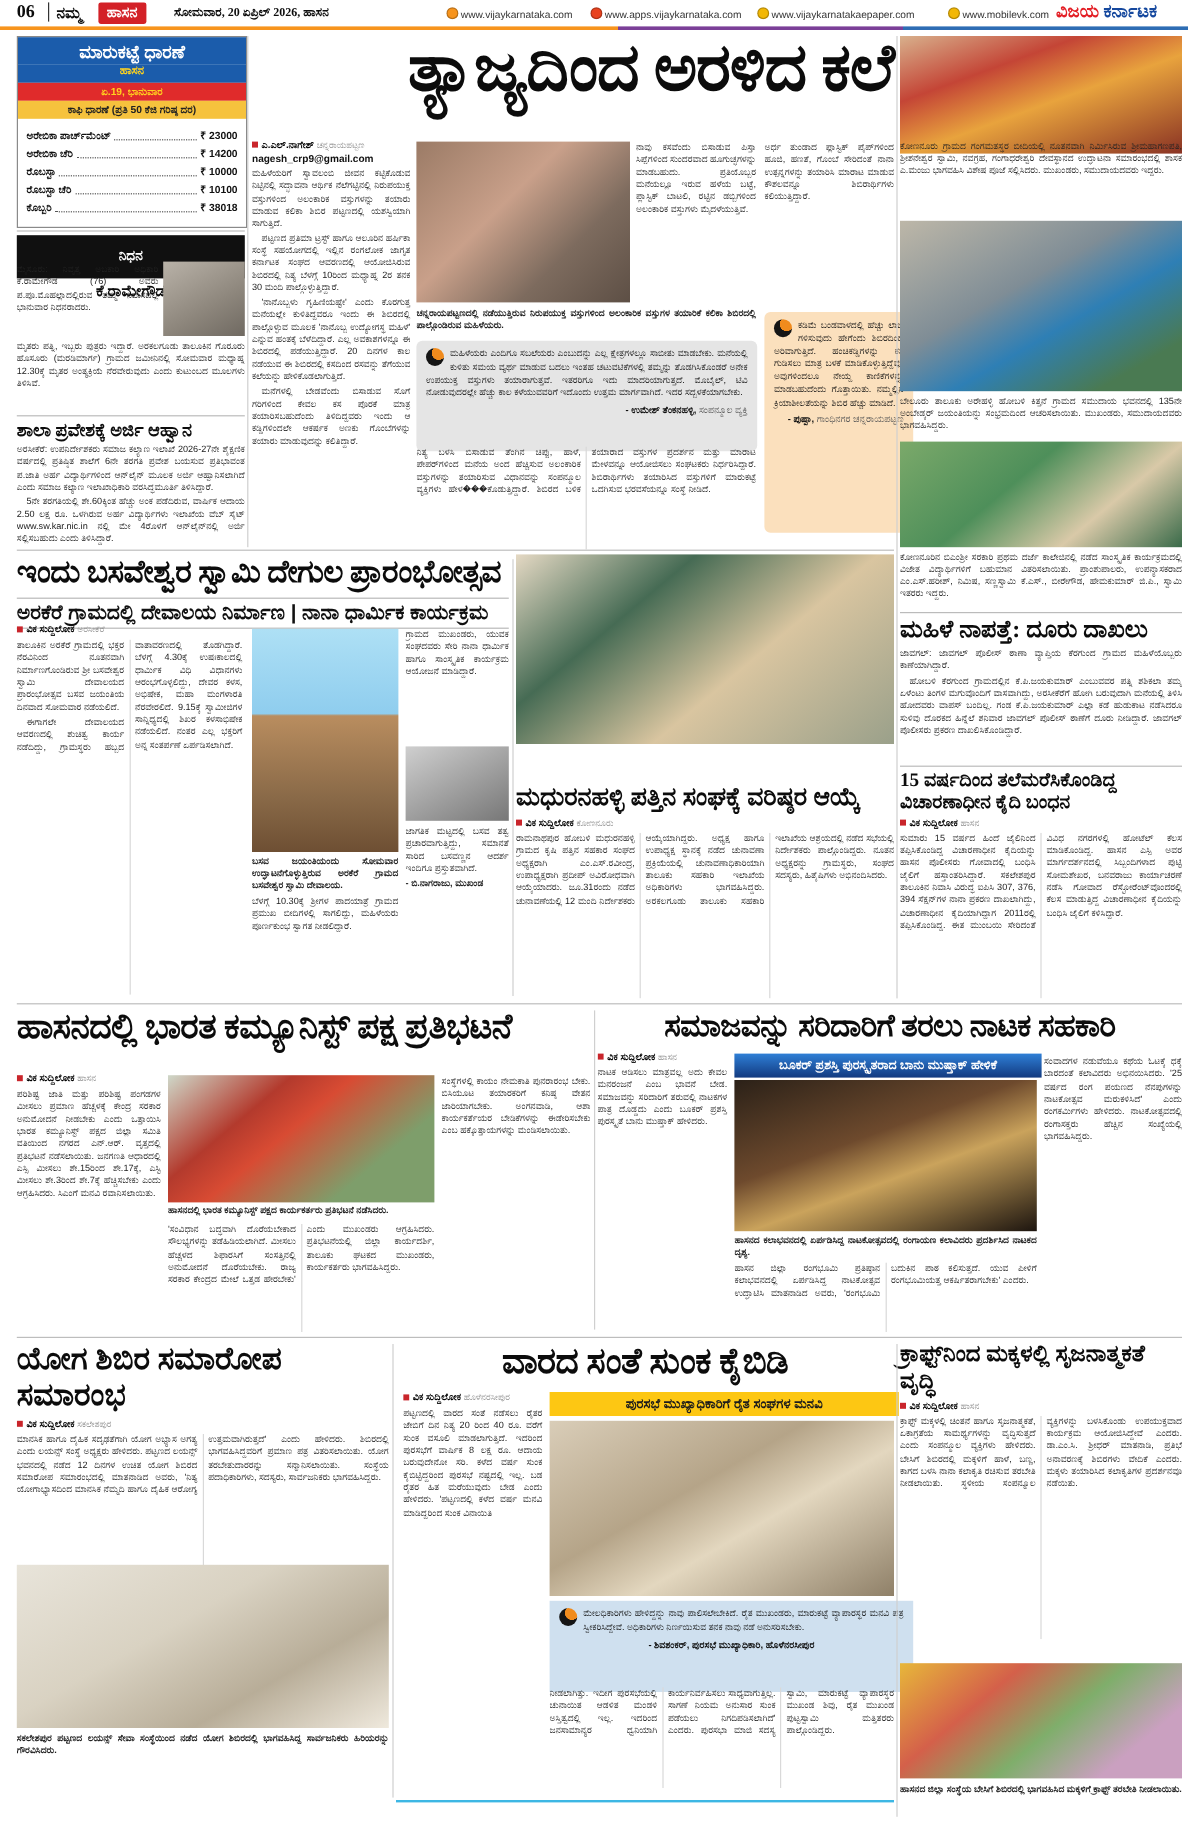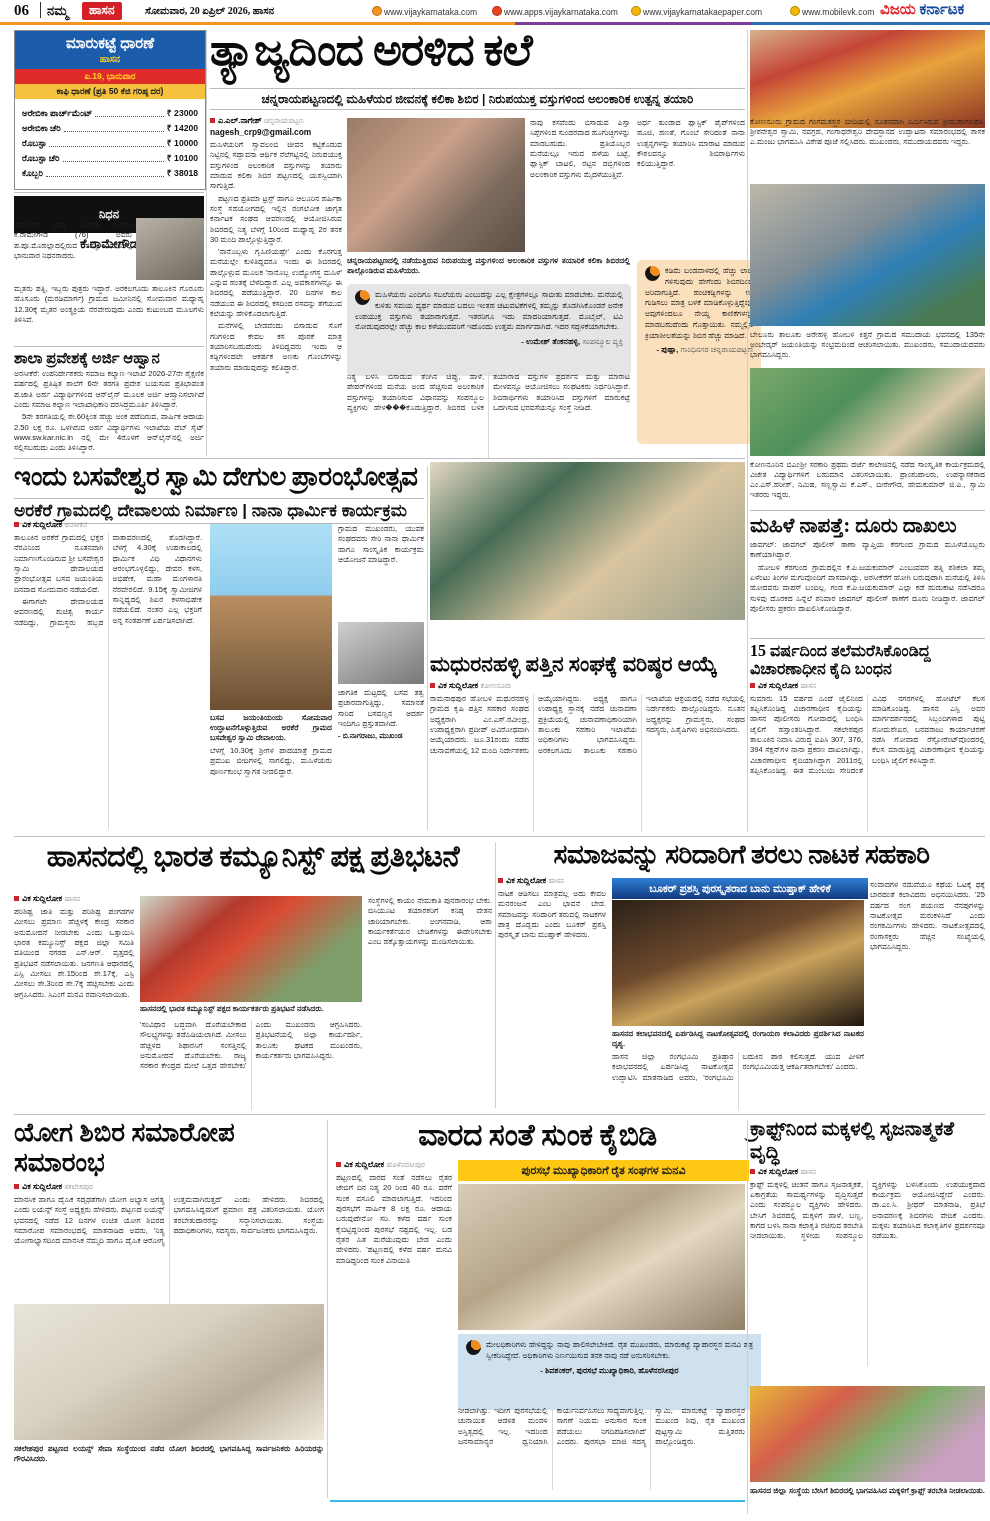--- a/index.html
+++ b/index.html
@@ -113,22 +113,21 @@
 
   <div class="abs" style="left:14px;top:346px;width:190px;height:132px;border-top:1px solid #bbb;">
     <div class="serif" style="font-size:15px;margin:3px 0 2px;">ಶಾಲಾ ಪ್ರವೇಶಕ್ಕೆ ಅರ್ಜಿ ಆಹ್ವಾನ</div>
     <div class="bodytxt" style="height:108px;">
       <p>ಅರಸೀಕೆರೆ: ಉಪನಿರ್ದೇಶಕರು ಸಮಾಜ ಕಲ್ಯಾಣ ಇಲಾಖೆ 2026-27ನೇ ಶೈಕ್ಷಣಿಕ ವರ್ಷದಲ್ಲಿ ಪ್ರತಿಷ್ಠಿತ ಶಾಲೆಗೆ 6ನೇ ತರಗತಿ ಪ್ರವೇಶ ಬಯಸುವ ಪ್ರತಿಭಾವಂತ ಪ.ಜಾತಿ ಅರ್ಹ ವಿದ್ಯಾರ್ಥಿಗಳಿಂದ ಆನ್‌ಲೈನ್ ಮೂಲಕ ಅರ್ಜಿ ಆಹ್ವಾನಿಸಲಾಗಿದೆ ಎಂದು ಸಮಾಜ ಕಲ್ಯಾಣ ಇಲಾಖಾಧಿಕಾರಿ ವರಸಿದ್ಧಮೂರ್ತಿ ತಿಳಿಸಿದ್ದಾರೆ.</p>
       <p>5ನೇ ತರಗತಿಯಲ್ಲಿ ಶೇ.60ಕ್ಕಿಂತ ಹೆಚ್ಚು ಅಂಕ ಪಡೆದಿರುವ, ವಾರ್ಷಿಕ ಆದಾಯ 2.50 ಲಕ್ಷ ರೂ. ಒಳಗಿರುವ ಅರ್ಹ ವಿದ್ಯಾರ್ಥಿಗಳು ಇಲಾಖೆಯ ವೆಬ್ ಸೈಟ್ www.sw.kar.nic.in ನಲ್ಲಿ ಮೇ 4ರೊಳಗೆ ಆನ್‌ಲೈನ್‌ನಲ್ಲಿ ಅರ್ಜಿ ಸಲ್ಲಿಸಬಹುದು ಎಂದು ತಿಳಿಸಿದ್ದಾರೆ.</p>
     </div>
   </div>
 
   <div class="abs" style="left:210px;top:28px;width:535px;height:430px;">
-    <div class="serif" style="font-size:44px;line-height:1.05;text-align:left;letter-spacing:-1px;">ತ್ಯಾಜ್ಯದಿಂದ ಅರಳಿದ ಕಲೆ</div>
-    <div class="subrule" style="position:absolute;left:0;top:60px;width:535px;font-size:12px;font-weight:bold;text-align:center;padding:3px 0;">ಚನ್ನರಾಯಪಟ್ಟಣದಲ್ಲಿ ಮಹಿಳೆಯರ ಜೀವನಕ್ಕೆ ಕಲಿಕಾ ಶಿಬಿರ | ನಿರುಪಯುಕ್ತ ವಸ್ತುಗಳಿಂದ ಅಲಂಕಾರಿಕ ಉತ್ಪನ್ನ ತಯಾರಿ</div>
+    <div class="serif" style="font-size:55px;line-height:1.05;text-align:right;letter-spacing:-1px;">ತ್ಯಾಜ್ಯದಿಂದ ಅರಳಿದ ಕಲೆ</div>
     <div class="abs" style="left:0;top:88px;width:132px;height:342px;">
       <div class="byl"><span class="sq"></span><b>ಎ.ಎಲ್.ನಾಗೇಶ್</b> <span class="loc">ಚನ್ನರಾಯಪಟ್ಟಣ</span></div>
       <div style="font-size:8.4px;font-weight:bold;margin:1px 0 3px;">nagesh_crp9@gmail.com</div>
       <div class="bodytxt" style="height:310px;">
         <p>ಮಹಿಳೆಯರಿಗೆ ಸ್ವಾವಲಂಬಿ ಜೀವನ ಕಟ್ಟಿಕೊಡುವ ನಿಟ್ಟಿನಲ್ಲಿ ಸದ್ಭಾವನಾ ಆರ್ಥಿಕ ನೆಲೆಗಟ್ಟಿನಲ್ಲಿ ನಿರುಪಯುಕ್ತ ವಸ್ತುಗಳಿಂದ ಅಲಂಕಾರಿಕ ವಸ್ತುಗಳನ್ನು ತಯಾರು ಮಾಡುವ ಕಲಿಕಾ ಶಿಬಿರ ಪಟ್ಟಣದಲ್ಲಿ ಯಶಸ್ವಿಯಾಗಿ ಸಾಗುತ್ತಿದೆ.</p>
           <p>ಪಟ್ಟಣದ ಪ್ರತಿಮಾ ಟ್ರಸ್ಟ್ ಹಾಗೂ ಆಲೂರಿನ ಹರ್ಷಿಕಾ ಸಂಸ್ಥೆ ಸಹಯೋಗದಲ್ಲಿ ಇಲ್ಲಿನ ರಂಗಲೋಕ ಜಾಗೃತ ಕರ್ನಾಟಕ ಸಂಘದ ಆವರಣದಲ್ಲಿ ಆಯೋಜಿಸಿರುವ ಶಿಬಿರದಲ್ಲಿ ನಿತ್ಯ ಬೆಳಗ್ಗೆ 10ರಿಂದ ಮಧ್ಯಾಹ್ನ 2ರ ತನಕ 30 ಮಂದಿ ಪಾಲ್ಗೊಳ್ಳುತ್ತಿದ್ದಾರೆ.</p>
           <p>'ನಾನೊಬ್ಬಳು ಗೃಹಿಣಿಯಷ್ಟೇ' ಎಂದು ಕೊರಗುತ್ತ ಮನೆಯಲ್ಲೇ ಕುಳಿತಿದ್ದವರೂ ಇಂದು ಈ ಶಿಬಿರದಲ್ಲಿ ಪಾಲ್ಗೊಳ್ಳುವ ಮೂಲಕ 'ನಾನೊಬ್ಬ ಉದ್ಯೋಗಸ್ಥ ಮಹಿಳೆ' ಎನ್ನುವ ಹಂತಕ್ಕೆ ಬೆಳೆದಿದ್ದಾರೆ. ಎಲ್ಲ ಅವಕಾಶಗಳನ್ನೂ ಈ ಶಿಬಿರದಲ್ಲಿ ಪಡೆಯುತ್ತಿದ್ದಾರೆ. 20 ದಿನಗಳ ಕಾಲ ನಡೆಯುವ ಈ ಶಿಬಿರದಲ್ಲಿ ಕಸದಿಂದ ರಸವನ್ನು ತೆಗೆಯುವ ಕಲೆಯನ್ನು ಹೇಳಿಕೊಡಲಾಗುತ್ತಿದೆ.</p>
           <p>ಮನೆಗಳಲ್ಲಿ ಬೇಡವೆಂದು ಬಿಸಾಡುವ ಸೊಗೆ ಗರಿಗಳಿಂದ ಕೇವಲ ಕಸ ಪೊರಕೆ ಮಾತ್ರ ತಯಾರಿಸಬಹುದೆಂದು ತಿಳಿದಿದ್ದವರು ಇಂದು ಆ ಕಡ್ಡಿಗಳಿಂದಲೇ ಆಕರ್ಷಕ ಅಣಕು ಗೊಂಬೆಗಳನ್ನು ತಯಾರು ಮಾಡುವುದನ್ನು ಕಲಿತಿದ್ದಾರೆ.</p>
       </div>
     </div>
@@ -208,21 +207,21 @@
   <div class="abs" style="left:430px;top:462px;width:315px;height:370px;">
     <div class="photo" style="left:0;top:0;width:315px;height:158px;background:linear-gradient(140deg,#e5d9c4,#466b54 30%,#d9c5a0 60%,#9aa08a);"></div>
     <div class="serif" style="position:absolute;left:0;top:190px;width:315px;font-size:21px;">ಮಧುರನಹಳ್ಳಿ ಪತ್ತಿನ ಸಂಘಕ್ಕೆ ವರಿಷ್ಠರ ಆಯ್ಕೆ</div>
     <div class="byl" style="position:absolute;left:0;top:219px;"><span class="sq"></span><b>ವಿಕ ಸುದ್ದಿಲೋಕ</b> <span class="loc">ಕೋಣನೂರು</span></div>
     <div class="bodytxt cols3" style="position:absolute;left:0;top:232px;width:315px;height:138px;">
       <p>ರಾಮನಾಥಪುರ ಹೋಬಳಿ ಮಧುರನಹಳ್ಳಿ ಗ್ರಾಮದ ಕೃಷಿ ಪತ್ತಿನ ಸಹಕಾರ ಸಂಘದ ಅಧ್ಯಕ್ಷರಾಗಿ ಎಂ.ಎಸ್.ರವೀಂದ್ರ, ಉಪಾಧ್ಯಕ್ಷರಾಗಿ ಪ್ರದೀಪ್ ಅವಿರೋಧವಾಗಿ ಆಯ್ಕೆಯಾದರು. ಜೂ.31ರಂದು ನಡೆದ ಚುನಾವಣೆಯಲ್ಲಿ 12 ಮಂದಿ ನಿರ್ದೇಶಕರು ಆಯ್ಕೆಯಾಗಿದ್ದರು. ಅಧ್ಯಕ್ಷ ಹಾಗೂ ಉಪಾಧ್ಯಕ್ಷ ಸ್ಥಾನಕ್ಕೆ ನಡೆದ ಚುನಾವಣಾ ಪ್ರಕ್ರಿಯೆಯಲ್ಲಿ ಚುನಾವಣಾಧಿಕಾರಿಯಾಗಿ ತಾಲೂಕು ಸಹಕಾರಿ ಇಲಾಖೆಯ ಅಧಿಕಾರಿಗಳು ಭಾಗವಹಿಸಿದ್ದರು. ಅರಕಲಗೂಡು ತಾಲೂಕು ಸಹಕಾರಿ ಇಲಾಖೆಯ ಆಶ್ರಯದಲ್ಲಿ ನಡೆದ ಸಭೆಯಲ್ಲಿ ನಿರ್ದೇಶಕರು ಪಾಲ್ಗೊಂಡಿದ್ದರು. ನೂತನ ಅಧ್ಯಕ್ಷರನ್ನು ಗ್ರಾಮಸ್ಥರು, ಸಂಘದ ಸದಸ್ಯರು, ಹಿತೈಷಿಗಳು ಅಭಿನಂದಿಸಿದರು.</p>
     </div>
   </div>
 
   <div class="abs" style="left:14px;top:840px;width:478px;height:270px;">
-    <div class="serif" style="font-size:29px;text-align:center;letter-spacing:-0.5px;">ಹಾಸನದಲ್ಲಿ ಭಾರತ ಕಮ್ಯೂನಿಸ್ಟ್ ಪಕ್ಷ ಪ್ರತಿಭಟನೆ</div>
+    <div class="serif" style="font-size:29px;letter-spacing:-0.5px;">ಹಾಸನದಲ್ಲಿ ಭಾರತ ಕಮ್ಯೂನಿಸ್ಟ್ ಪಕ್ಷ ಪ್ರತಿಭಟನೆ</div>
     <div class="abs" style="left:0;top:54px;width:120px;height:216px;">
       <div class="byl"><span class="sq"></span><b>ವಿಕ ಸುದ್ದಿಲೋಕ</b> <span class="loc">ಹಾಸನ</span></div>
       <div class="bodytxt" style="height:200px;margin-top:3px;">
         <p>ಪರಿಶಿಷ್ಟ ಜಾತಿ ಮತ್ತು ಪರಿಶಿಷ್ಟ ಪಂಗಡಗಳ ಮೀಸಲು ಪ್ರಮಾಣ ಹೆಚ್ಚಳಕ್ಕೆ ಕೇಂದ್ರ ಸರಕಾರ ಅನುಮೋದನೆ ನೀಡಬೇಕು ಎಂದು ಒತ್ತಾಯಿಸಿ ಭಾರತ ಕಮ್ಯೂನಿಸ್ಟ್ ಪಕ್ಷದ ಜಿಲ್ಲಾ ಸಮಿತಿ ವತಿಯಿಂದ ನಗರದ ಎನ್.ಆರ್. ವೃತ್ತದಲ್ಲಿ ಪ್ರತಿಭಟನೆ ನಡೆಸಲಾಯಿತು. ಜನಗಣತಿ ಆಧಾರದಲ್ಲಿ ಎಸ್ಸಿ ಮೀಸಲು ಶೇ.15ರಿಂದ ಶೇ.17ಕ್ಕೆ, ಎಸ್ಟಿ ಮೀಸಲು ಶೇ.3ರಿಂದ ಶೇ.7ಕ್ಕೆ ಹೆಚ್ಚಿಸಬೇಕು ಎಂದು ಆಗ್ರಹಿಸಿದರು. ಸಿಎಂಗೆ ಮನವಿ ರವಾನಿಸಲಾಯಿತು.</p>
       </div>
     </div>
     <div class="photo" style="left:126px;top:56px;width:222px;height:106px;background:linear-gradient(140deg,#cfd8c9,#b33a2d 30%,#d84b33 45%,#7e9e6b 75%);"></div>
     <div class="cap" style="position:absolute;left:126px;top:164px;width:222px;height:12px;white-space:nowrap;overflow:hidden;">ಹಾಸನದಲ್ಲಿ ಭಾರತ ಕಮ್ಯೂನಿಸ್ಟ್ ಪಕ್ಷದ ಕಾರ್ಯಕರ್ತರು ಪ್ರತಿಭಟನೆ ನಡೆಸಿದರು.</div>
     <div class="bodytxt" style="position:absolute;left:354px;top:56px;width:124px;height:214px;">
       <p>ಸಂಸ್ಥೆಗಳಲ್ಲಿ ಕಾಯಂ ನೇಮಕಾತಿ ಪುನರಾರಂಭ ಬೇಕು. ಬಿಸಿಯೂಟ ತಯಾರಕರಿಗೆ ಕನಿಷ್ಠ ವೇತನ ಜಾರಿಯಾಗಬೇಕು. ಅಂಗನವಾಡಿ, ಆಶಾ ಕಾರ್ಯಕರ್ತೆಯರ ಬೇಡಿಕೆಗಳನ್ನು ಈಡೇರಿಸಬೇಕು ಎಂಬ ಹಕ್ಕೊತ್ತಾಯಗಳನ್ನು ಮಂಡಿಸಲಾಯಿತು.</p>

